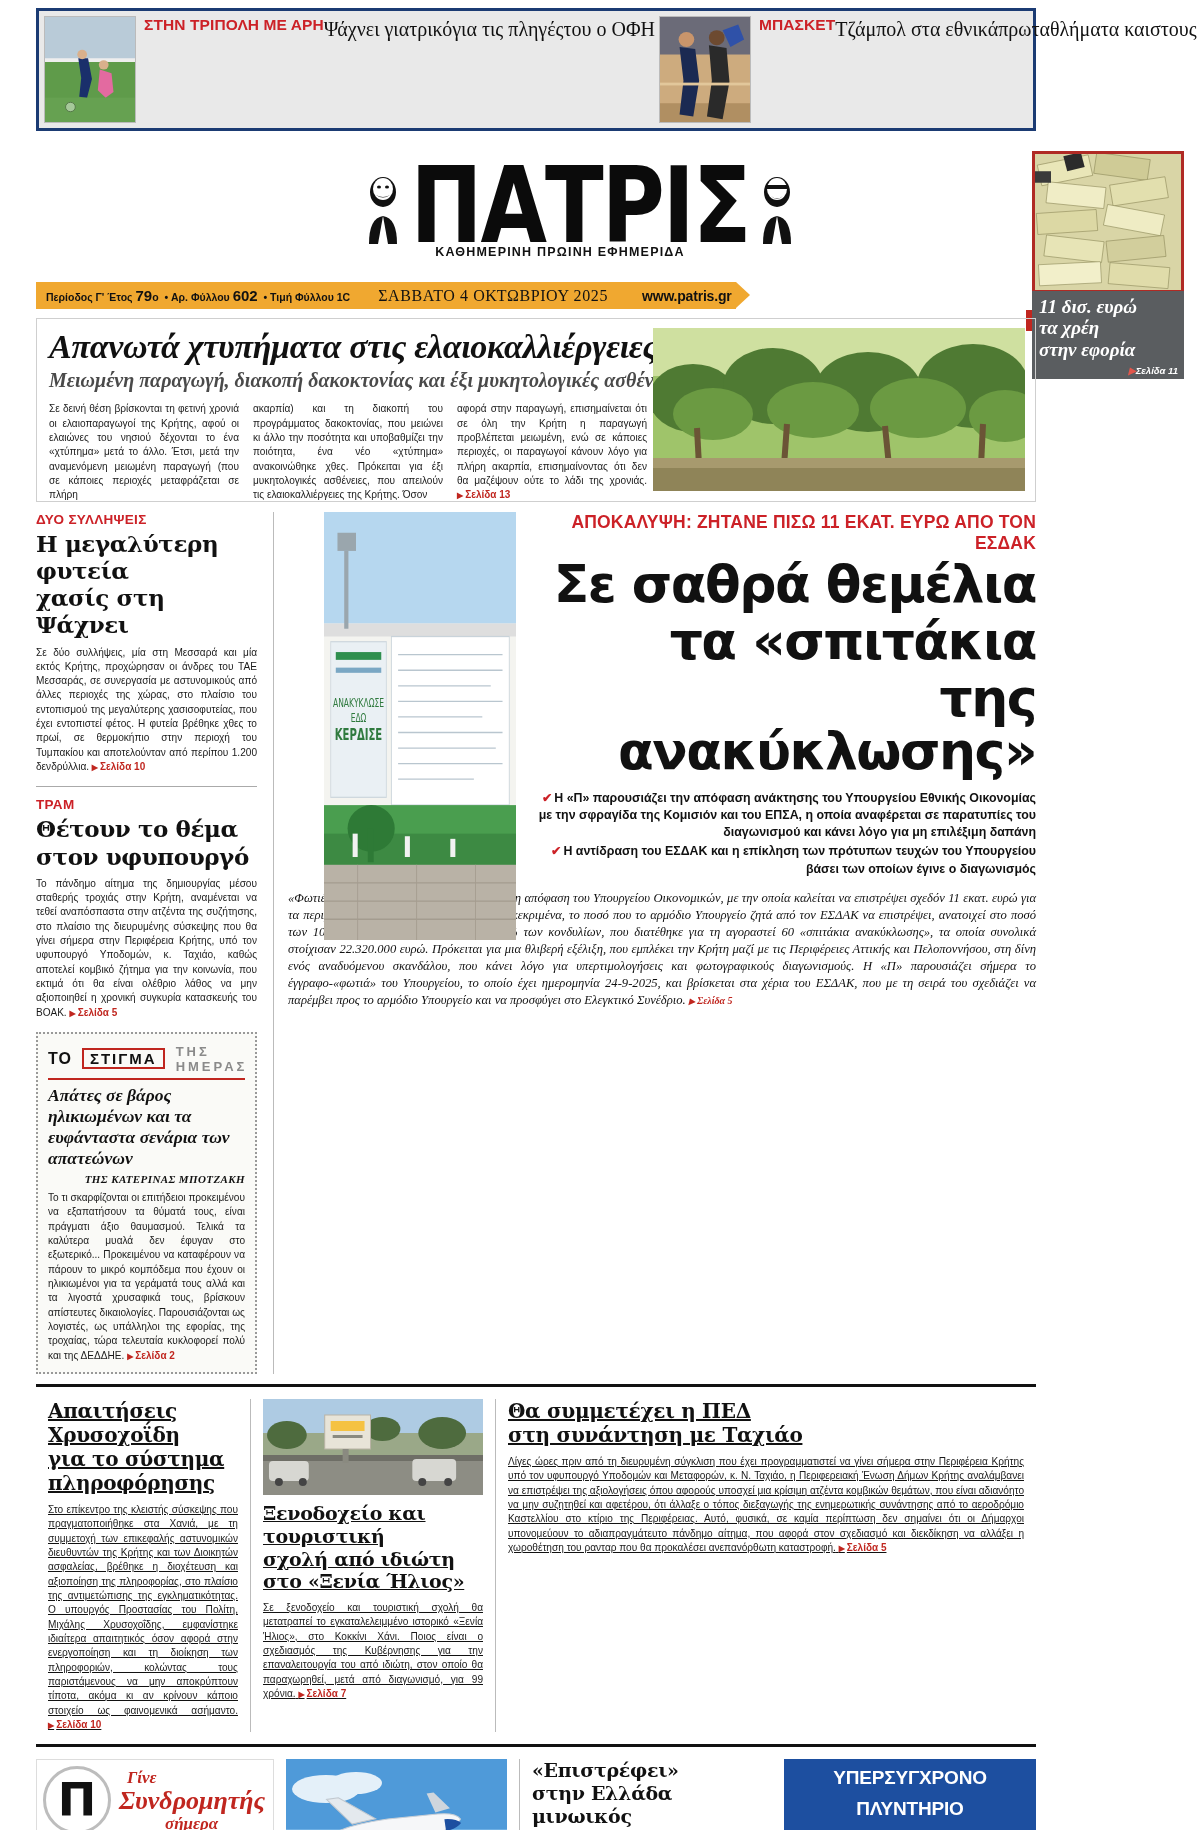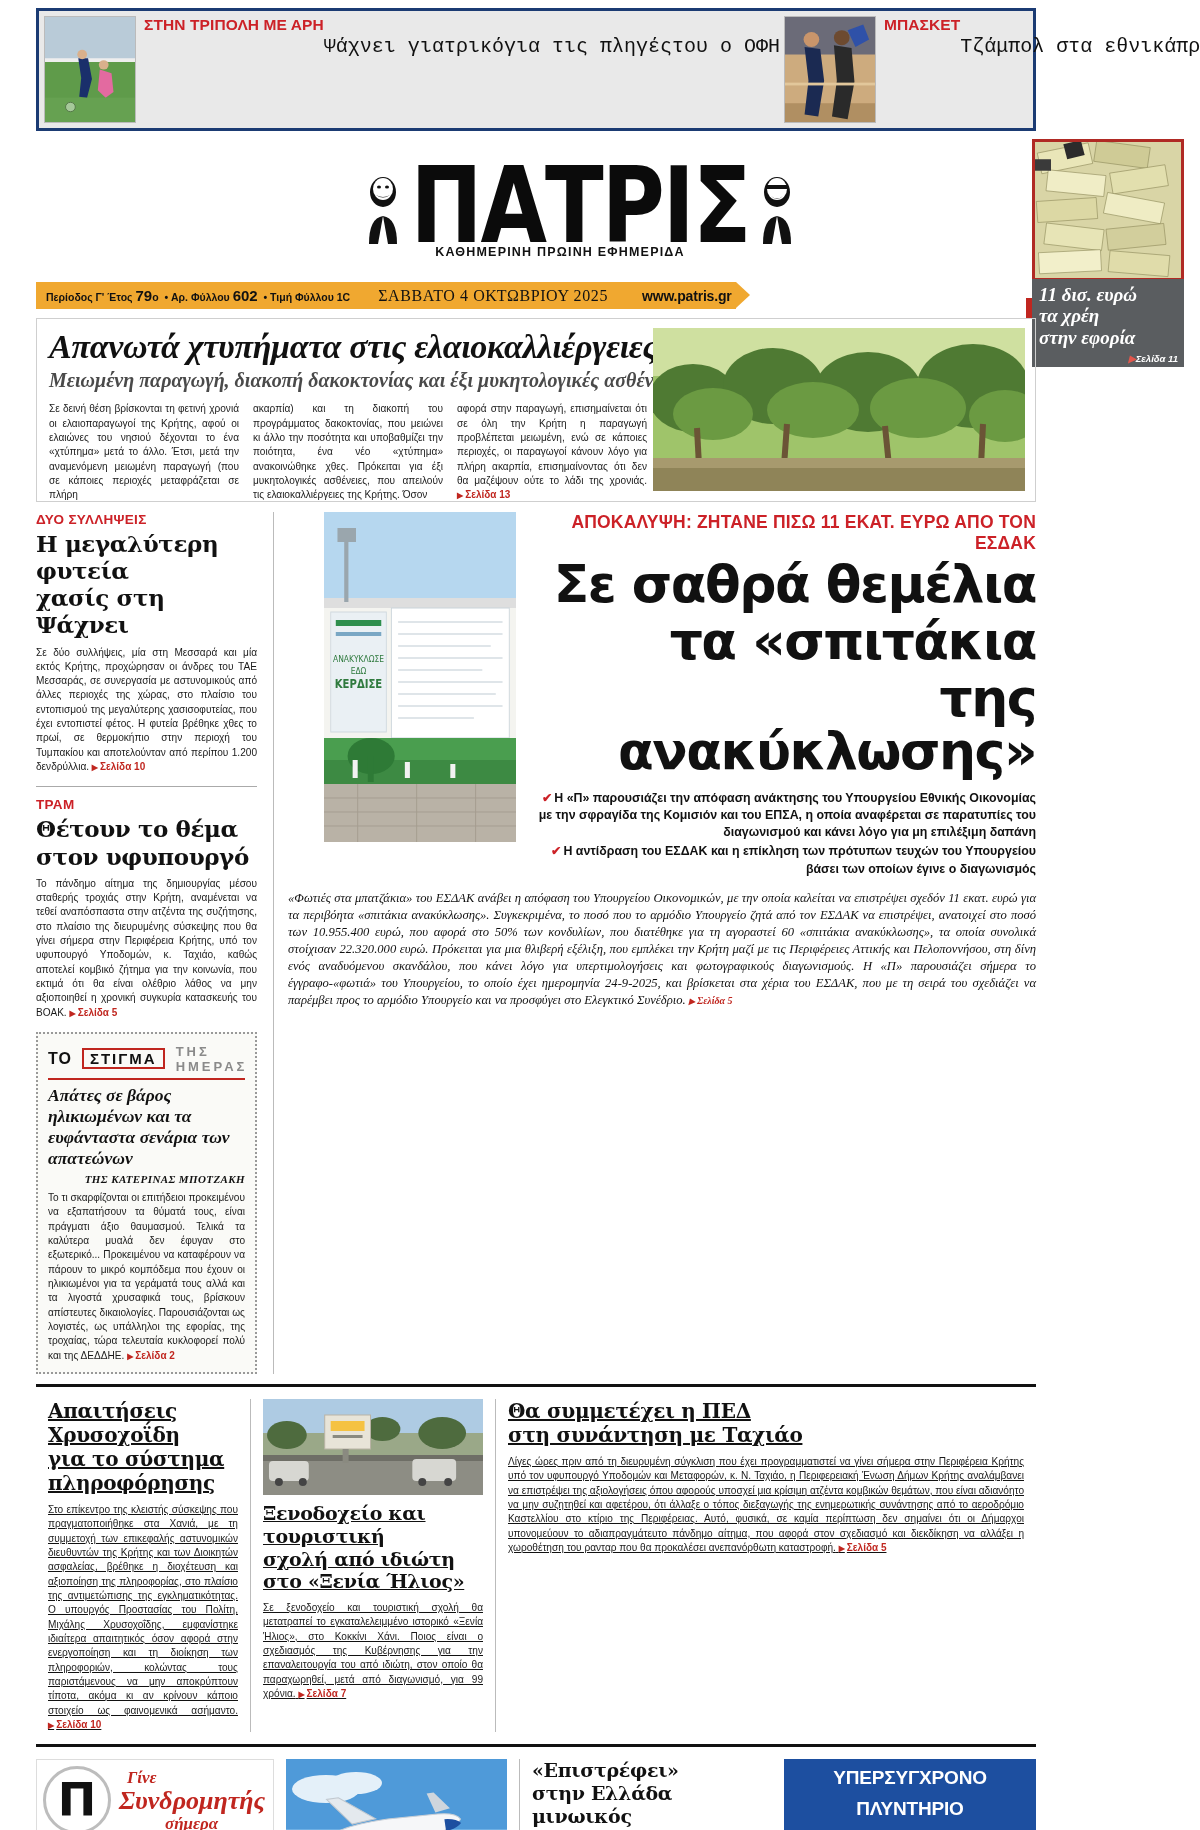--- a/index.html
+++ b/index.html
@@ -28,23 +28,23 @@
   }
   .sp-item { display: flex; align-items: stretch; flex: 1; padding-right: 4px; }
   .sp-photo { width: 92px; flex: none; position: relative; overflow: hidden; border:1px solid #bbb;}
   .sp-text { padding-left: 8px; display: flex; flex-direction: row; justify-content: flex-start; }
   .sp-kicker {
     color: #cc2127; font-weight: 700; font-size: 15.5px;
     letter-spacing: .1px; white-space: nowrap; line-height: 1.15;
     font-family: "Liberation Sans", sans-serif;
   }
   .sp-head {
-    font-family: Liberation Mono, monospace;
+    font-family: Liberation Serif, serif;
     font-size: 20px; line-height: 1.22; color: #111; font-weight: 400;
-    margin-top: 19px; white-space: nowrap;
+    margin-top: 1px; white-space: nowrap;
   }
   .sp-pages {
     width: 22px; flex: none; border-left: 1px solid #ccc;
     display: flex; align-items: center; justify-content: center;
     writing-mode: vertical-rl; transform: rotate(180deg);
     font-size: 10.5px; letter-spacing: 2px; color: #1b3b73; font-weight: 700;
   }
 
   
   .art { width: 100%; height: 100%; display:block; }
@@ -62,21 +62,21 @@
     transform: scaleY(1.22) scaleX(1.0);
   }
   .logo-sub {
     position: absolute; top: 106px; left: 50%; transform: translateX(-50%) translateX(-40px);
     font-size: 12.5px; font-weight: 700; letter-spacing: 1.2px; color: #111; text-align: center;
   }
   .bust { width: 44px; height: 74px; }
 
   
   .aade {
-    position: absolute; right: 0; top: 0; width: 152px;
+    position: absolute; right: 0; top: 12px; width: 152px;
   }
   .aade-photo { border: 3px solid #b02a24; height: 142px; overflow: hidden; position: relative; }
   .aade-tag {
     position: absolute; left: -6px; bottom: 48px; background: #c0261f; color: #fff;
     font-weight: 700; font-size: 16px; padding: 1px 9px 2px; letter-spacing: .5px;
   }
   .aade-body {
     background: #5a5d60; color: #fff; padding: 5px 7px 4px 7px; margin-top: -2px;
     position: relative;
   }
@@ -150,21 +150,21 @@
 
   
   .main-kicker {
     color:#cc2127; font-weight:700; font-size: 17.5px; letter-spacing: .2px; text-align: right;
   }
   .main-head {
     font-family: "DejaVu Sans", sans-serif; font-weight: 700;
     font-size: 52px; line-height: 1.02; text-align: right; margin-top: 4px;
     letter-spacing: -1.5px;
   }
-  .main-photo { position: absolute; left: 0; top: 0; width: 228px; height: 330px; overflow: hidden; padding-left: 36px;}
+  .main-photo { position: absolute; left: 0; top: 0; width: 228px; height: 428px; overflow: hidden; padding-left: 36px;}
   .main-wrap { position: relative; min-height: 350px; }
   .main-right { margin-left: 238px; }
   .bullets { margin-top: 12px; }
   .bullet {
     font-size: 12.4px; line-height: 1.38; font-weight: 700; text-align: right; color:#111;
     margin-bottom: 2px;
   }
   .ck { color: #cc2127; font-weight: 700; margin-right: 2px; }
   .main-lede {
     font-family: "Liberation Serif", serif; font-style: italic; font-size: 12.6px;

